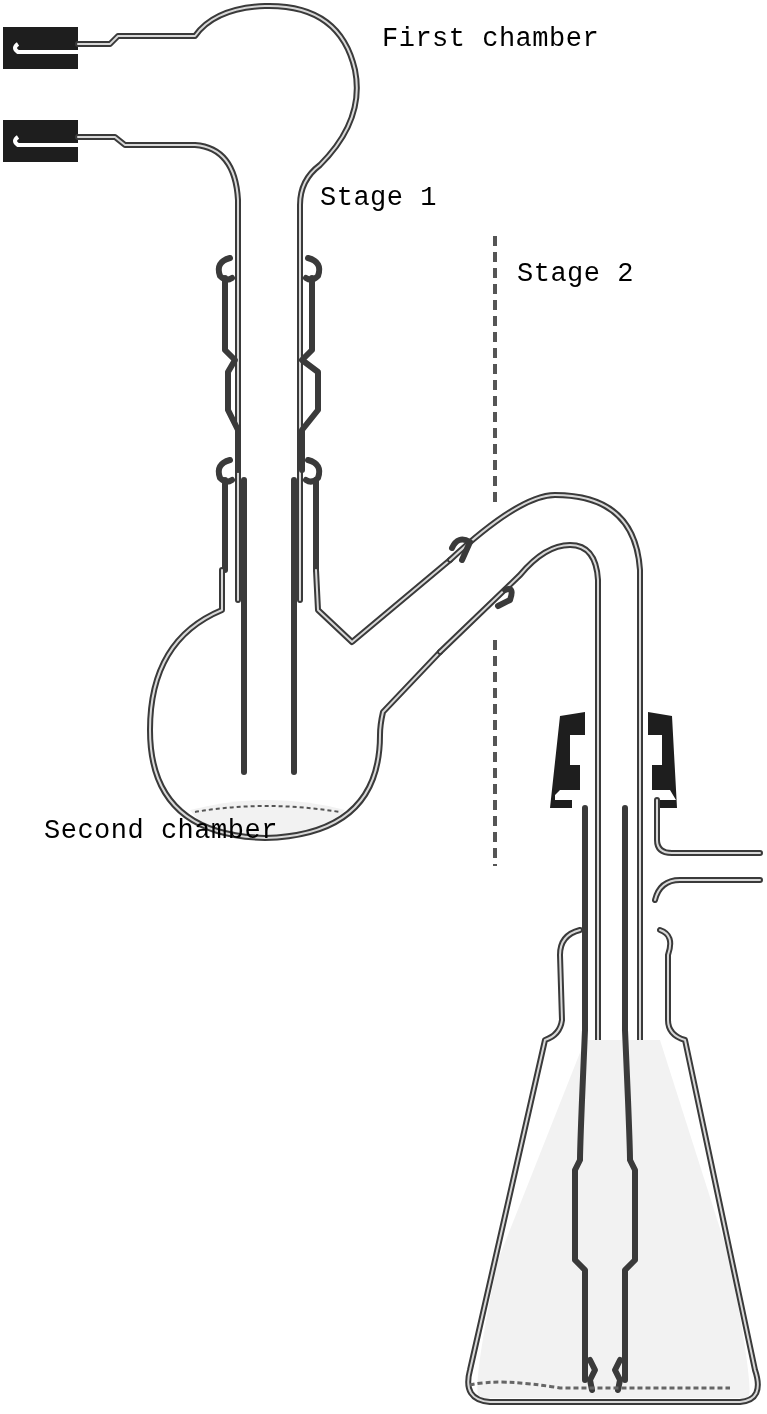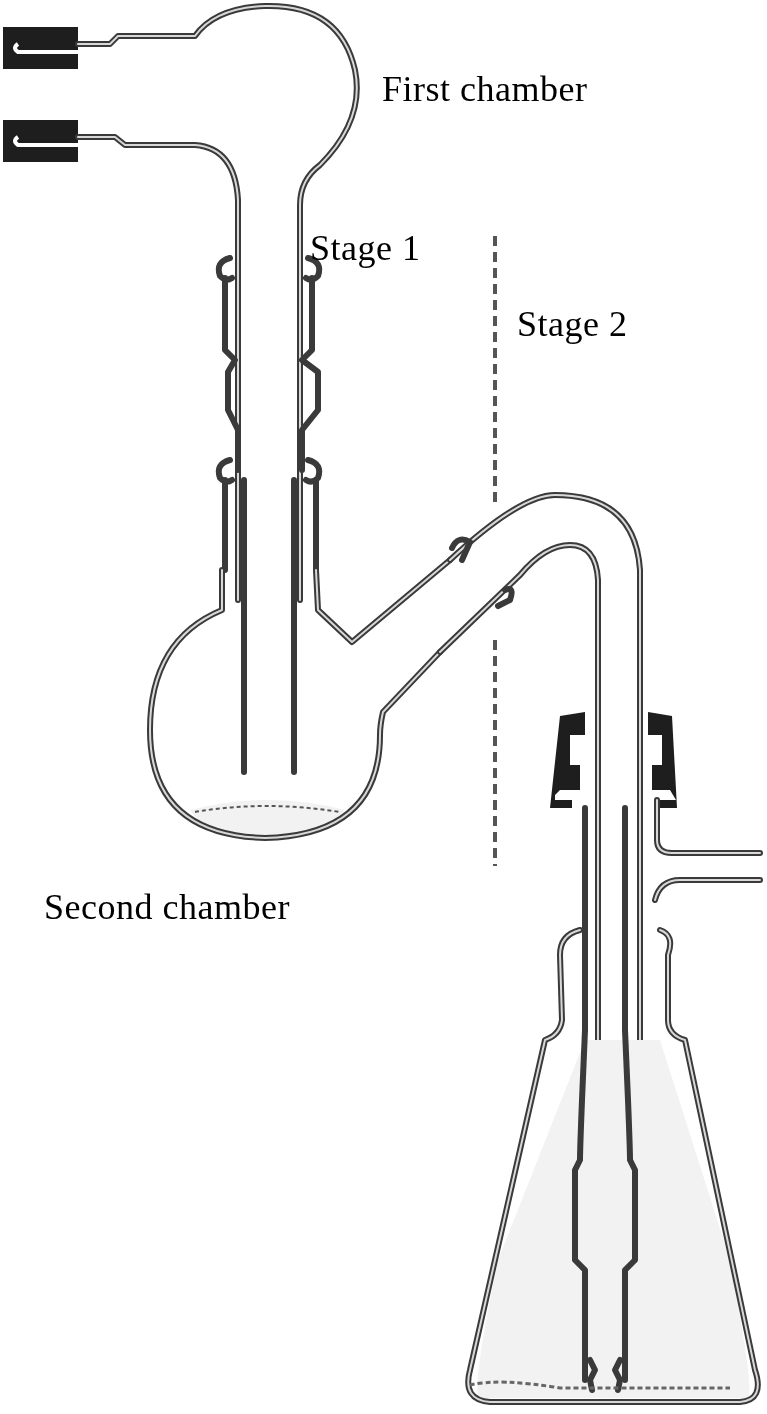--- a/index.html
+++ b/index.html
@@ -1,25 +1,24 @@
 <!DOCTYPE html>
 <html><head>
   <meta charset="utf-8">
   <style>
     html, body { margin: 0; padding: 0; background: #ffffff; }
     body { width: 767px; height: 1414px; position: relative; overflow: hidden; }
     #diagram { position: absolute; left: 0; top: 0; width: 767px; height: 1414px; }
     .label {
       position: absolute;
-      font-family: Liberation Serif, serif;
-      font-size: 36px;
+      font-family: Liberation Mono, monospace;
+      font-size: 27px;
       color: #000;
       white-space: nowrap;
       letter-spacing: 0.5px;
-      margin-top: 44px;
     }
     .glass { fill: none; stroke: #3a3a3a; stroke-width: 6; stroke-linecap: round; stroke-linejoin: round; }
     .glass-in { fill: none; stroke: #d8d8d8; stroke-width: 2; stroke-linecap: round; stroke-linejoin: round; }
     .solid { fill: #1e1e1e; }
     .liquid { fill: #f2f2f2; }
     .dash { stroke: #555; stroke-width: 4; stroke-dasharray: 10 6; fill: none; }
   </style>
 </head>
 <body>
 
@@ -101,15 +100,15 @@
     <path class="glass" d="M625 808 L625 1030 L628 1100 Q630 1150 630 1160 L635 1170 L635 1260 L625 1270 L625 1380"></path>
 
     <path class="glass" d="M590 1360 L595 1370 L590 1380 L592 1390"></path>
     <path class="glass" d="M620 1360 L615 1370 L620 1380 L618 1390"></path>
 
     <path d="M470 1385 Q500 1378 560 1388 L730 1388" fill="none" stroke="#666" stroke-width="3" stroke-dasharray="5 3"></path>
   </g>
 </svg>
 
 <div class="label" style="left:382px; top:24px;">First chamber</div>
-<div class="label" style="left:310px; top:183px;">Stage 1</div>
+<div class="label" style="left:320px; top:183px;">Stage 1</div>
 <div class="label" style="left:517px; top:259px;text-align:center;">Stage 2</div>
-<div class="label" style="left:44px; top:842px;">Second chamber</div>
+<div class="label" style="left:44px; top:816px;">Second chamber</div>
 
 </body></html>

